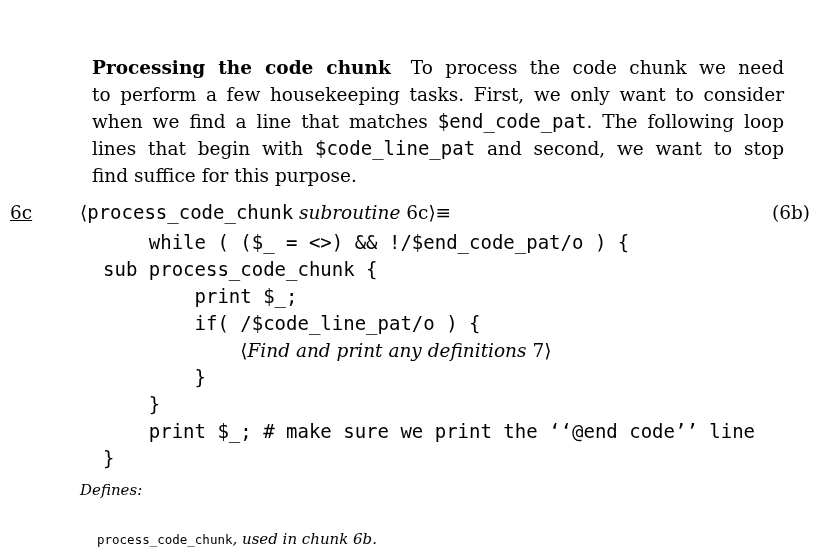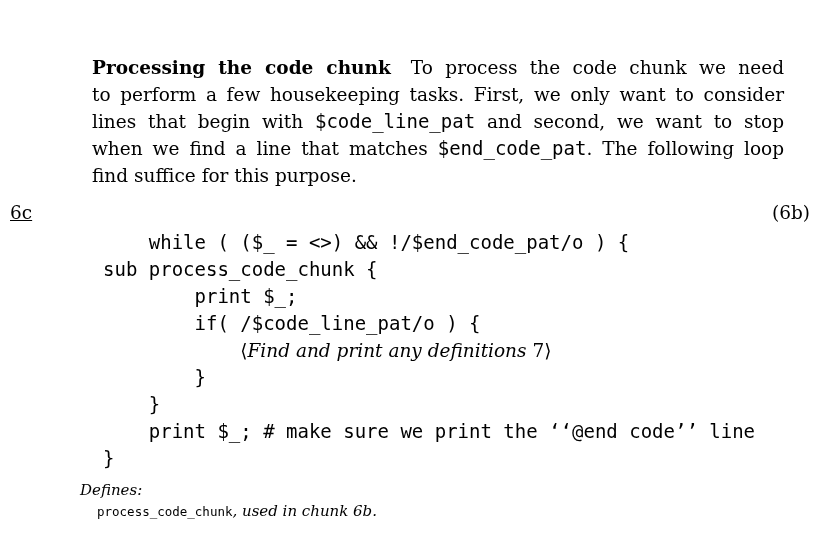--- a/index.html
+++ b/index.html
@@ -49,35 +49,36 @@
   .code .line { white-space: pre; height: 27px; }
   .code .s-r, .code .s-i { font-size: 18.5px; }
 
   
   .xref {
     left: 80px; top: 480px; width: 700px;
     font-size: 15px; line-height: 21px;
   }
   .xref .line { height: 21px; }
   .xref .s-m { font-size: 12.5px; }
-  .xref .indent1 { padding-left: 17px; }
+  .xref .indent1 { padding-left: 17px; margin-top: 28px; }
 </style>
 </head>
 <body>
 
 <div class="abs para">
     <div class="line just"><span class="s-b">Processing the code chunk</span><span class="s-gap"></span><span class="s-r">To process the code chunk we need</span></div>
     <div class="line just"><span class="s-r">to perform a few housekeeping tasks. First, we only want to consider</span></div>
+    <div class="line just"><span class="s-r">when we find a line that matches </span><span class="s-m">$end_code_pat</span><span class="s-r">. The following loop</span></div>
     <div class="line just"><span class="s-r">lines that begin with </span><span class="s-m">$code_line_pat</span><span class="s-r"> and second, we want to stop</span></div>
-    <div class="line just"><span class="s-r">when we find a line that matches </span><span class="s-m">$end_code_pat</span><span class="s-r">. The following loop</span></div>
     <div class="line"><span class="s-r">find suffice for this purpose.</span></div>
   </div>
 
 <div class="abs chunk-head">
   <span class="margin-label">6c</span>
+  <span class="head-segs"><span class="s-r">⟨</span><span class="s-m">process_code_chunk</span><span class="s-r"> </span><span class="s-i">subroutine</span><span class="s-r"> 6c⟩≡</span></span>
   <span class="page-ref">(6b)</span>
 </div>
 
 <div class="abs code">
     <div class="line"><span class="s-m">    while ( ($_ = &lt;&gt;) &amp;&amp; !/$end_code_pat/o ) {</span></div>
     <div class="line"><span class="s-m">sub process_code_chunk {</span></div>
     <div class="line"><span class="s-m">        print $_;</span></div>
     <div class="line"><span class="s-m">        if( /$code_line_pat/o ) {</span></div>
     <div class="line"><span class="s-m">            </span><span class="s-r">⟨</span><span class="s-i">Find and print any definitions</span><span class="s-r"> 7⟩</span></div>
     <div class="line"><span class="s-m">        }</span></div>

